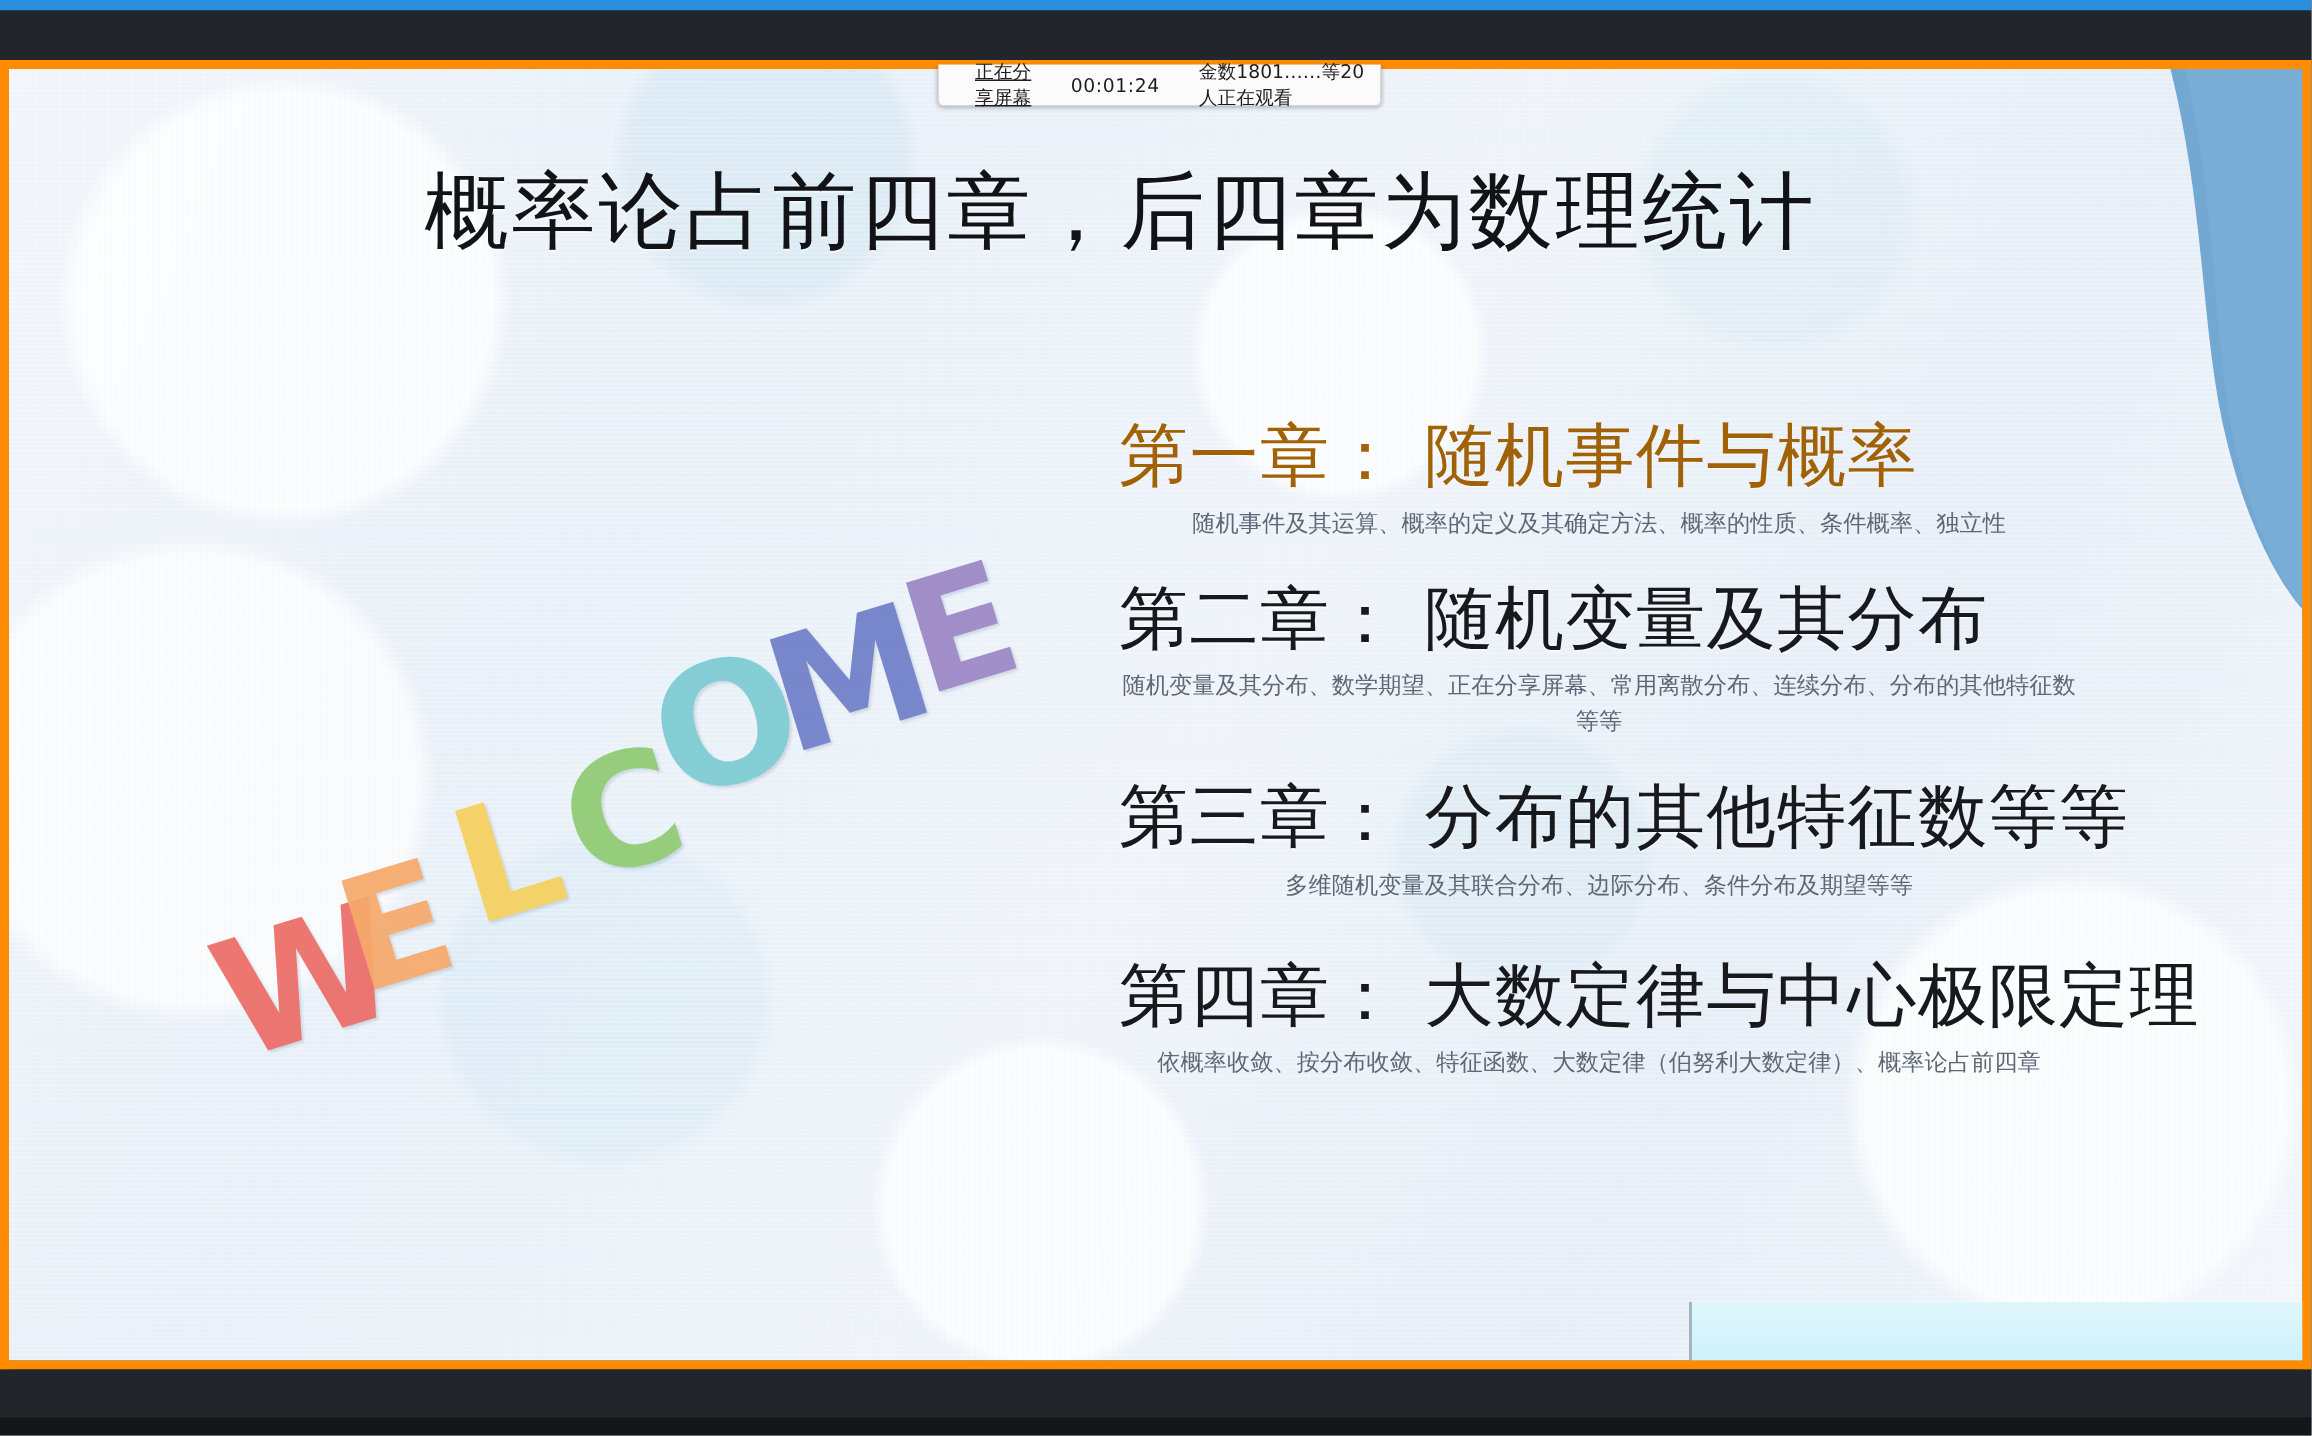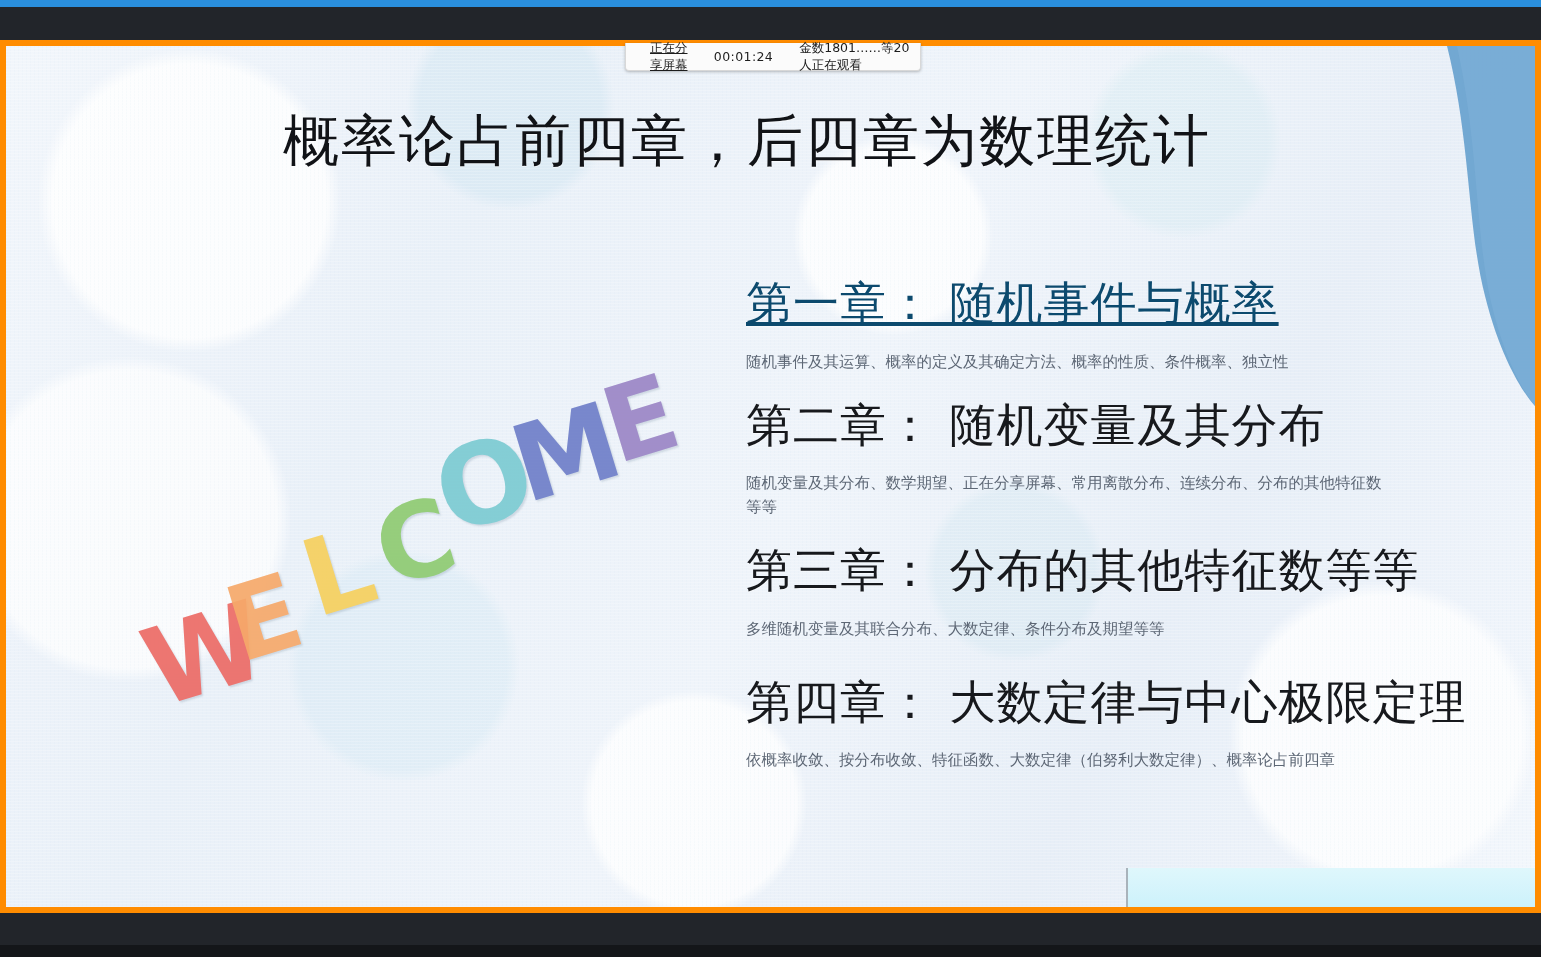--- a/index.html
+++ b/index.html
@@ -80,22 +80,23 @@
   #chapter-list{position:absolute;left:740px;top:232px;width:790px;}
   .chapter{margin-bottom:26px;}
   .chapter-heading{
     font-family:"DejaVu Serif","Liberation Serif",serif;
     font-size:46px;color:#17191d;letter-spacing:1px;white-space:nowrap;
     line-height:1.12;
     text-shadow:0 1px 0 rgba(255,255,255,.5);
   }
   .chapter-desc{
     font-family:"DejaVu Sans","Liberation Sans",sans-serif;
-    font-size:15.5px;color:#5d6775;line-height:1.55;margin-top:20px;
+    font-size:15.5px;color:#5d6775;line-height:1.55;margin-top:7px;
     max-width:640px;
+    text-align:center;
   }
 
   
   #share-status-bar{
     position:absolute;left:625px;top:43px;width:294px;height:27px;z-index:35;
     background:#fbfbfb;border:1px solid #d8d8d8;border-top:none;
     border-radius:0 0 4px 4px;
     display:flex;align-items:center;justify-content:center;gap:0px;
     box-shadow:0 1px 3px rgba(0,0,0,.25);
     font-size:12.5px;color:#1d1d1d;
@@ -132,30 +133,30 @@
       <span class="wl" style="left: 92px; top: 80px; font-size: 104px; color: rgb(246, 169, 106); opacity: 0.92; text-shadow: rgba(120, 140, 160, 0.28) 1px 2px 2px;">E</span>
       <span class="wl" style="left: 178px; top: 58px; font-size: 106px; color: rgb(246, 208, 94); opacity: 0.92; text-shadow: rgba(120, 140, 160, 0.28) 1px 2px 2px;">L</span>
       <span class="wl" style="left: 256px; top: 52px; font-size: 104px; color: rgb(143, 203, 114); opacity: 0.92; text-shadow: rgba(120, 140, 160, 0.28) 1px 2px 2px;">C</span>
       <span class="wl" style="left: 330px; top: 12px; font-size: 112px; color: rgb(124, 203, 210); opacity: 0.92; text-shadow: rgba(120, 140, 160, 0.28) 1px 2px 2px;">O</span>
       <span class="wl" style="left: 412px; top: 10px; font-size: 106px; color: rgb(111, 127, 201); opacity: 0.92; text-shadow: rgba(120, 140, 160, 0.28) 1px 2px 2px;">M</span>
       <span class="wl" style="left: 510px; top: 0px; font-size: 104px; color: rgb(155, 134, 198); opacity: 0.92; text-shadow: rgba(120, 140, 160, 0.28) 1px 2px 2px;">E</span>
     </div>
 
   <div id="chapter-list">
       <div class="chapter">
-        <div class="chapter-heading" style="color: #0c4a6e; text-decoration: underline;">第一章： 随机事件与概率</div>
+        <div class="chapter-heading" style="color: #a16207;">第一章： 随机事件与概率</div>
         <div class="chapter-desc" style="color: rgb(93, 103, 117);">随机事件及其运算、概率的定义及其确定方法、概率的性质、条件概率、独立性</div>
       </div>
       <div class="chapter">
         <div class="chapter-heading" style="color: rgb(23, 25, 29);">第二章： 随机变量及其分布</div>
         <div class="chapter-desc" style="color: rgb(93, 103, 117);">随机变量及其分布、数学期望、正在分享屏幕、常用离散分布、连续分布、分布的其他特征数等等</div>
       </div>
       <div class="chapter">
         <div class="chapter-heading" style="color: rgb(23, 25, 29);">第三章： 分布的其他特征数等等</div>
-        <div class="chapter-desc" style="color: rgb(93, 103, 117);">多维随机变量及其联合分布、大数定律、条件分布及期望等等</div>
+        <div class="chapter-desc" style="color: rgb(93, 103, 117);">多维随机变量及其联合分布、边际分布、条件分布及期望等等</div>
       </div>
       <div class="chapter">
         <div class="chapter-heading" style="color: rgb(23, 25, 29); margin-top: 36px;">第四章： 大数定律与中心极限定理</div>
         <div class="chapter-desc" style="color: rgb(93, 103, 117);">依概率收敛、按分布收敛、特征函数、大数定律（伯努利大数定律）、概率论占前四章</div>
       </div>
     </div>
 
 </div>
 
 <div id="share-frame">

